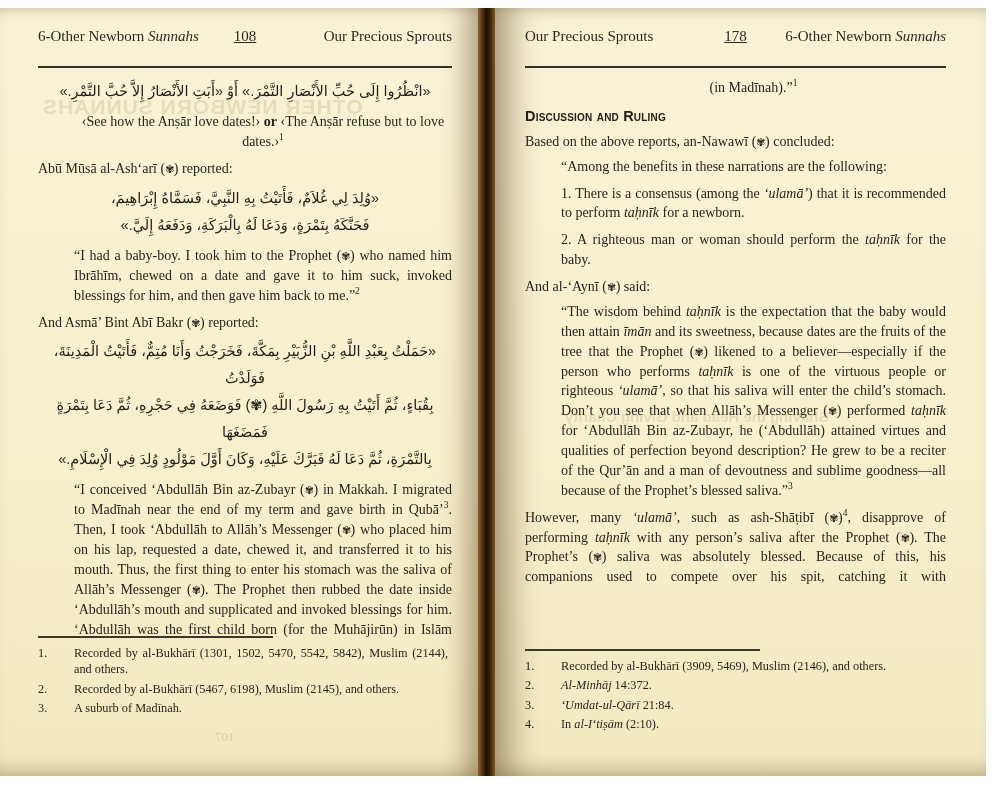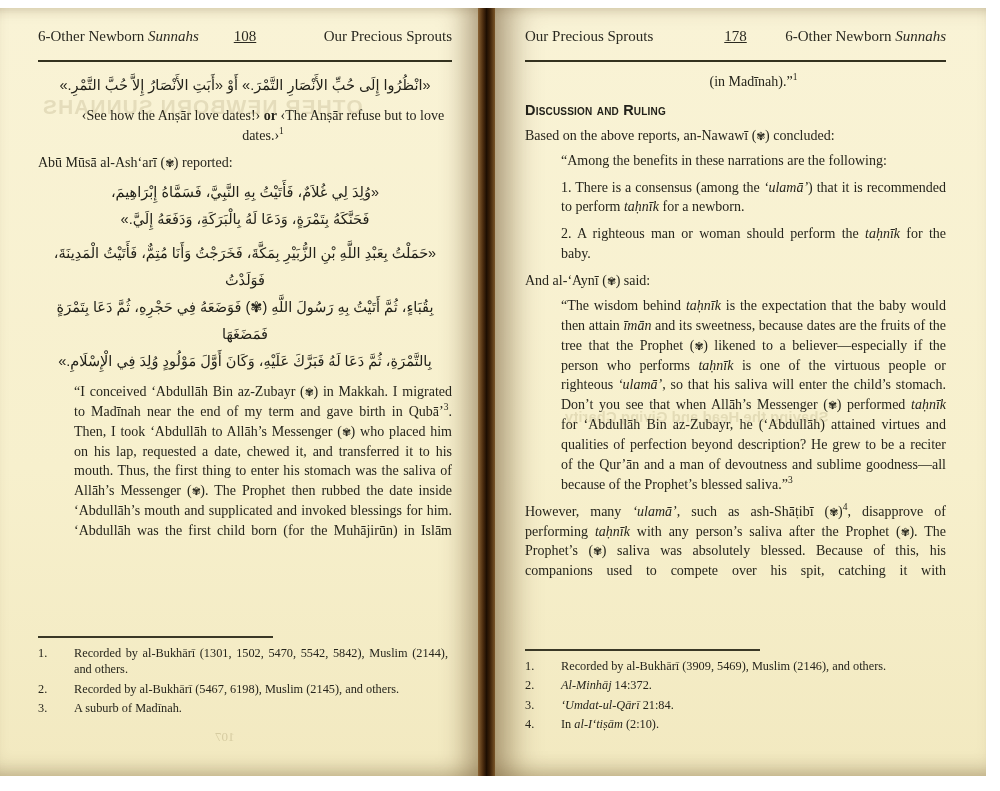--- a/index.html
+++ b/index.html
@@ -35,21 +35,21 @@
     padding:18px 40px 0 30px;
     box-shadow: inset 28px 0 32px -14px rgba(70,40,5,.45),
                 inset 0 -16px 20px -12px rgba(80,55,15,.28),
                 inset 0 10px 12px -10px rgba(80,55,15,.20);
   }
 
   .running-header{
     display:flex; align-items:baseline;
     font-size:15px; color:#2a2920;
     border-bottom:2px solid #34321f;
-    padding-bottom:13px; margin-bottom:10px;
+    padding-bottom:19px; margin-bottom:10px;
   }
   .running-header .h-left{ flex:1; text-align:left; }
   .running-header .h-center{ width:90px; text-align:center;text-decoration:underline; }
   .running-header .h-right{ flex:1; text-align:right; }
 
   .arabic{
     direction:rtl; text-align:center;
     font-family:Liberation Sans, sans-serif;
     font-size:14.5px; line-height:27px;
     color:#23221a; margin:6px 0 7px 0;
@@ -116,21 +116,23 @@
 
       <div class="quote loose">‹See how the Anṣār love dates!› <strong>or</strong> ‹The Anṣār refuse but to love dates.›<sup>1</sup></div>
 
       <p class="body-par">Abū Mūsā al-Ash‘arī (<span class="hon">✾</span>) reported:</p>
 
       <div class="arabic">
         <span class="arabic-line">«وُلِدَ لِي غُلاَمٌ، فَأَتَيْتُ بِهِ النَّبِيَّ، فَسَمَّاهُ إِبْرَاهِيمَ،</span>
         <span class="arabic-line">فَحَنَّكَهُ بِتَمْرَةٍ، وَدَعَا لَهُ بِالْبَرَكَةِ، وَدَفَعَهُ إِلَيَّ.»</span>
       </div>
 
-
+      <div class="quote">“I had a baby-boy. I took him to the Prophet (<span class="hon">✾</span>) who named him Ibrāhīm, chewed on a date and gave it to him suck, invoked blessings for him, and then gave him back to me.”<sup>2</sup></div>
+
+      <p class="body-par">And Asmā’ Bint Abī Bakr (<span class="hon">✾</span>) reported:</p>
 
       <div class="arabic">
         <span class="arabic-line">«حَمَلْتُ بِعَبْدِ اللَّهِ بْنِ الزُّبَيْرِ بِمَكَّةَ، فَخَرَجْتُ وَأَنَا مُتِمٌّ، فَأَتَيْتُ الْمَدِينَةَ، فَوَلَدْتُ</span>
         <span class="arabic-line">بِقُبَاءٍ، ثُمَّ أَتَيْتُ بِهِ رَسُولَ اللَّهِ (✾) فَوَضَعَهُ فِي حَجْرِهِ، ثُمَّ دَعَا بِتَمْرَةٍ فَمَضَغَهَا</span>
         <span class="arabic-line">بِالتَّمْرَةِ، ثُمَّ دَعَا لَهُ فَبَرَّكَ عَلَيْهِ، وَكَانَ أَوَّلَ مَوْلُودٍ وُلِدَ فِي الْإِسْلَامِ.»</span>
       </div>
 
       <div class="quote flush-last">“I conceived ‘Abdullāh Bin az-Zubayr (<span class="hon">✾</span>) in Makkah. I migrated to Madīnah near the end of my term and gave birth in Qubā’<sup>3</sup>. Then, I took ‘Abdullāh to Allāh’s Messenger (<span class="hon">✾</span>) who placed him on his lap, requested a date, chewed it, and transferred it to his mouth. Thus, the first thing to enter his stomach was the saliva of Allāh’s Messenger (<span class="hon">✾</span>). The Prophet then rubbed the date inside ‘Abdullāh’s mouth and supplicated and invoked blessings for him. ‘Abdullāh was the first child born (for the Muhājirūn) in Islām</div>
 
       <div class="footnotes">

